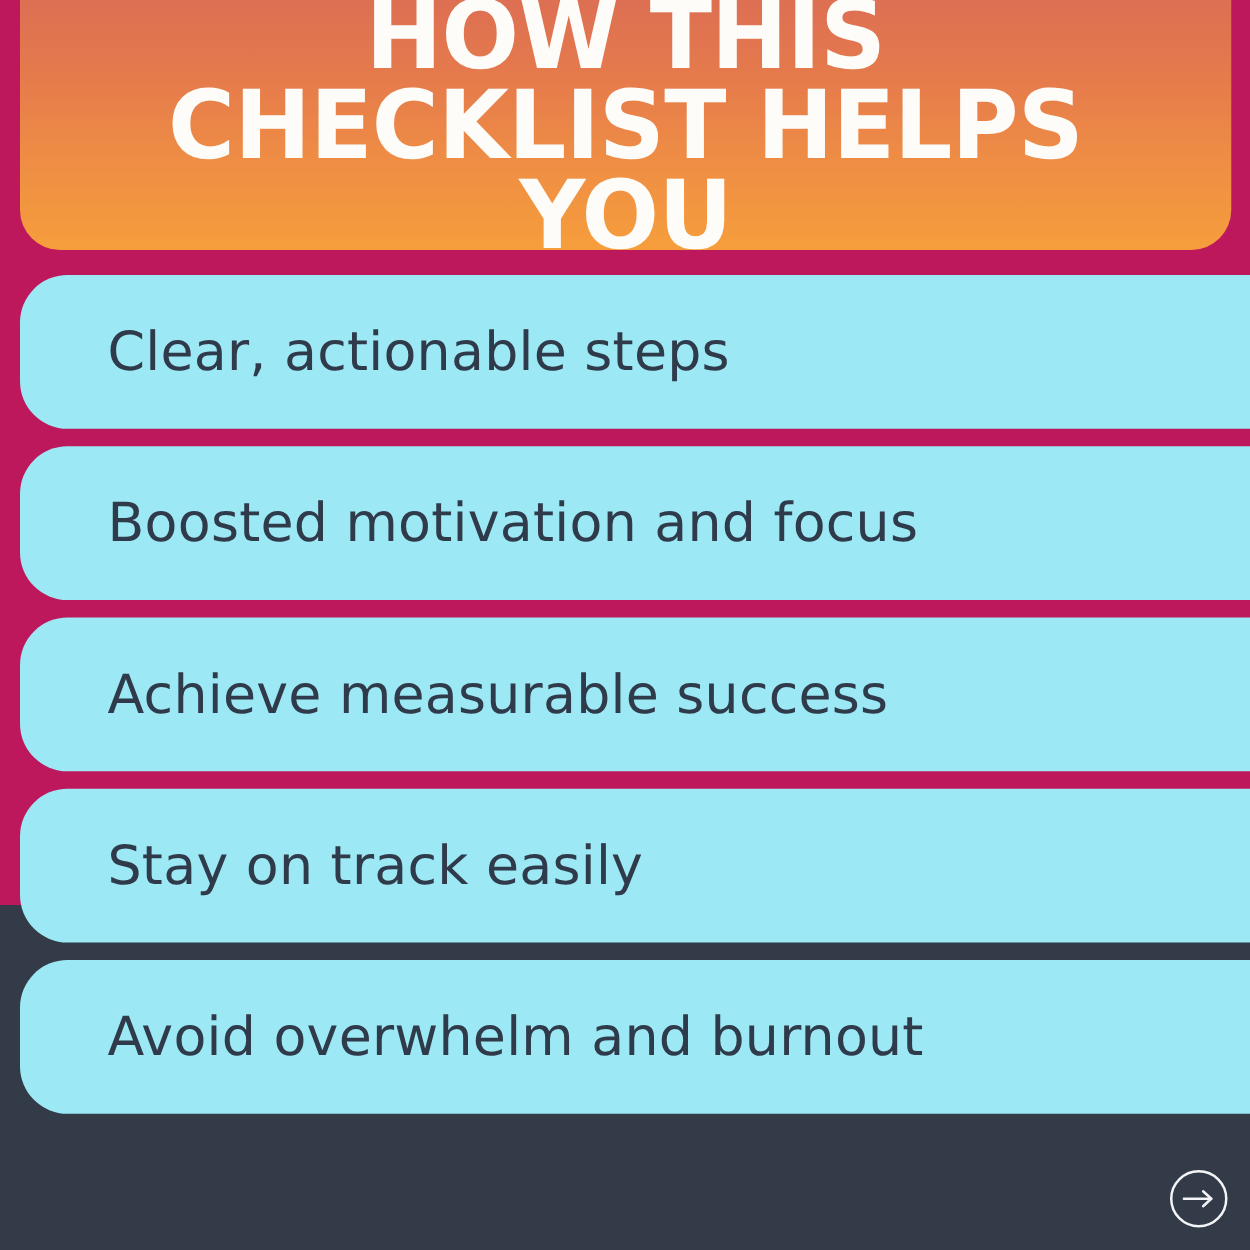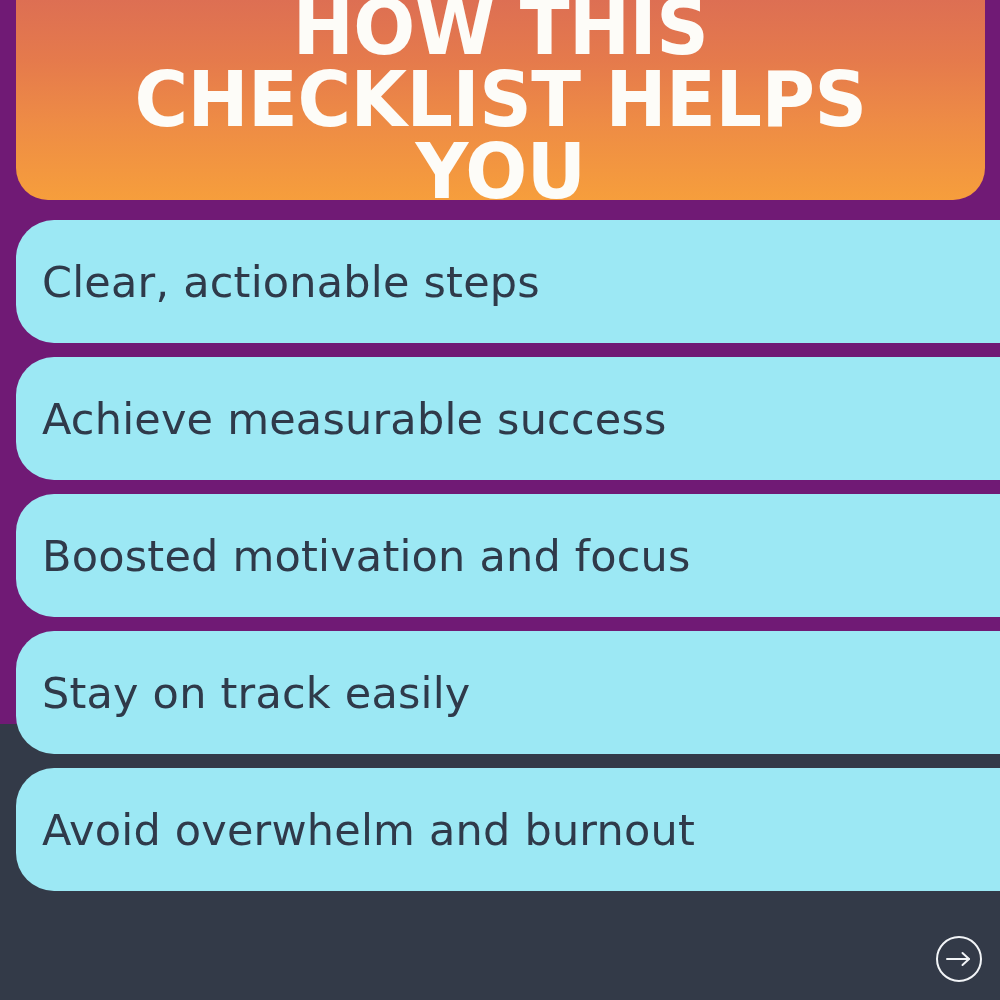--- a/index.html
+++ b/index.html
@@ -16,21 +16,21 @@
     font-family: "Liberation Sans", sans-serif;
     position: relative;
   }
 
   
   .slide {
     position: absolute;
     inset: 0;
     width: 1000px;
     height: 724px;
-    background: #701a75;
+    background: #be185d;
   }
 
   
   .header-banner {
     position: absolute;
     left: 16px;
     top: 0;
     width: 969px;
     height: 200px;
     background: linear-gradient(180deg, #dd6f53 0%, #e57a4c 30%, #ee8c45 62%, #f69e3c 100%);
@@ -65,20 +65,21 @@
   .benefit-card {
     position: relative;
     margin-left: 16px;
     width: 984px;
     height: 123px;
     background: #9ce8f4;
     border-radius: 38px 0 0 38px;
     display: flex;
     align-items: center;
     margin-bottom: 14px;
+    padding-left: 44px;
   }
 
   .benefit-card:last-child { margin-bottom: 0; }
 
   .benefit-text {
     color: #2f3a4a;
     font-family: "DejaVu Sans", "Liberation Sans", sans-serif;
     font-weight: 400;
     font-size: 43px;
     letter-spacing: 0.2px;
@@ -113,25 +114,25 @@
     <h1 class="header-title">HOW THIS CHECKLIST HELPS YOU</h1>
   </div>
 
   <div class="card-stack">
 
     <div class="benefit-card">
       <span class="benefit-text">Clear, actionable steps</span>
     </div>
 
     <div class="benefit-card">
-      <span class="benefit-text">Achieve measurable success</span>
+      <span class="benefit-text">Boosted motivation and focus</span>
     </div>
 
     <div class="benefit-card">
-      <span class="benefit-text">Boosted motivation and focus</span>
+      <span class="benefit-text">Achieve measurable success</span>
     </div>
 
     <div class="benefit-card">
       <span class="benefit-text">Stay on track easily</span>
     </div>
 
     <div class="benefit-card">
       <span class="benefit-text">Avoid overwhelm and burnout</span>
     </div>
 

